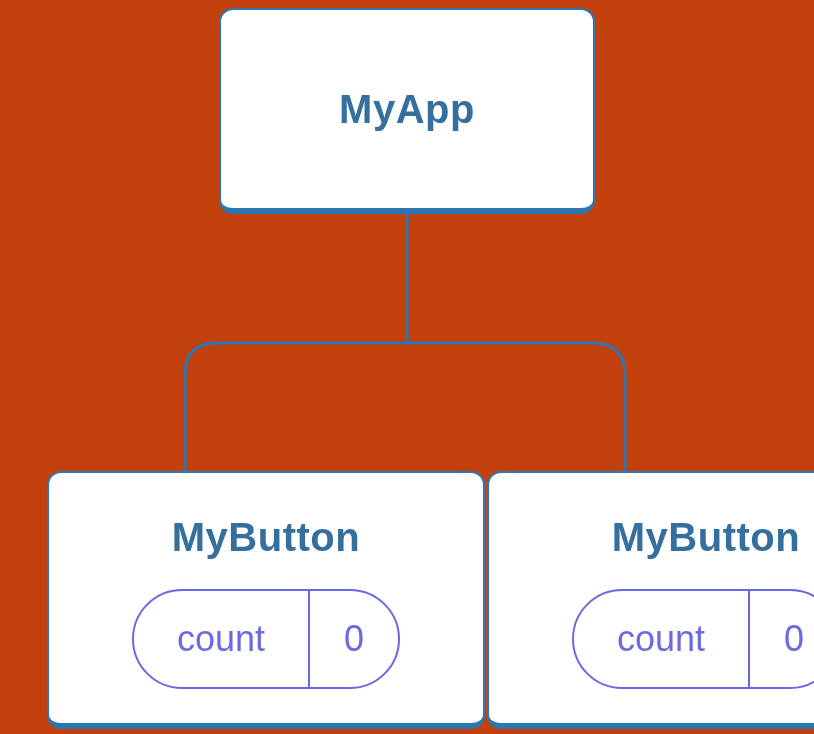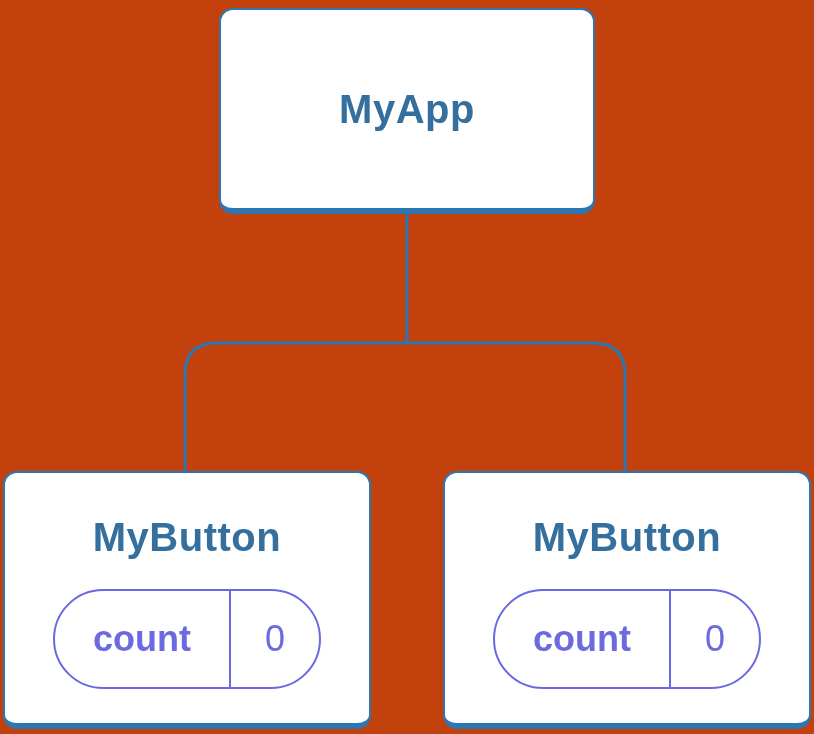--- a/index.html
+++ b/index.html
@@ -26,21 +26,21 @@
   }
   .node-root {
     left: 219px; top: 8px;
     width: 376px; height: 206px;
     display: flex;
     align-items: center;
     justify-content: center;
   }
   .node-child {
     top: 471px;
-    width: 368px; height: 258px;
+    width: 438px; height: 258px; margin-left: 44px;
   }
   .node-child.pos-left  { left: 3px; }
   .node-child.pos-right { left: 443px; }
   .node-label {
     color: #356F9E;
     font-size: 40px;
     font-weight: bold;
     letter-spacing: 0.5px;
     white-space: nowrap;
   }
@@ -64,21 +64,20 @@
     color: #6C6ADF;
     font-size: 36px;
     font-weight: normal;
   }
   .pill-key {
     flex: 0 0 174px;
     display: flex;
     align-items: center;
     justify-content: center;
     border-right: 2px solid #6A69E2;
-    font-weight: bold;
   }
   .pill-value {
     flex: 1 1 auto;
     display: flex;
     align-items: center;
     justify-content: center;
   }
 </style>
 </head>
 <body>

